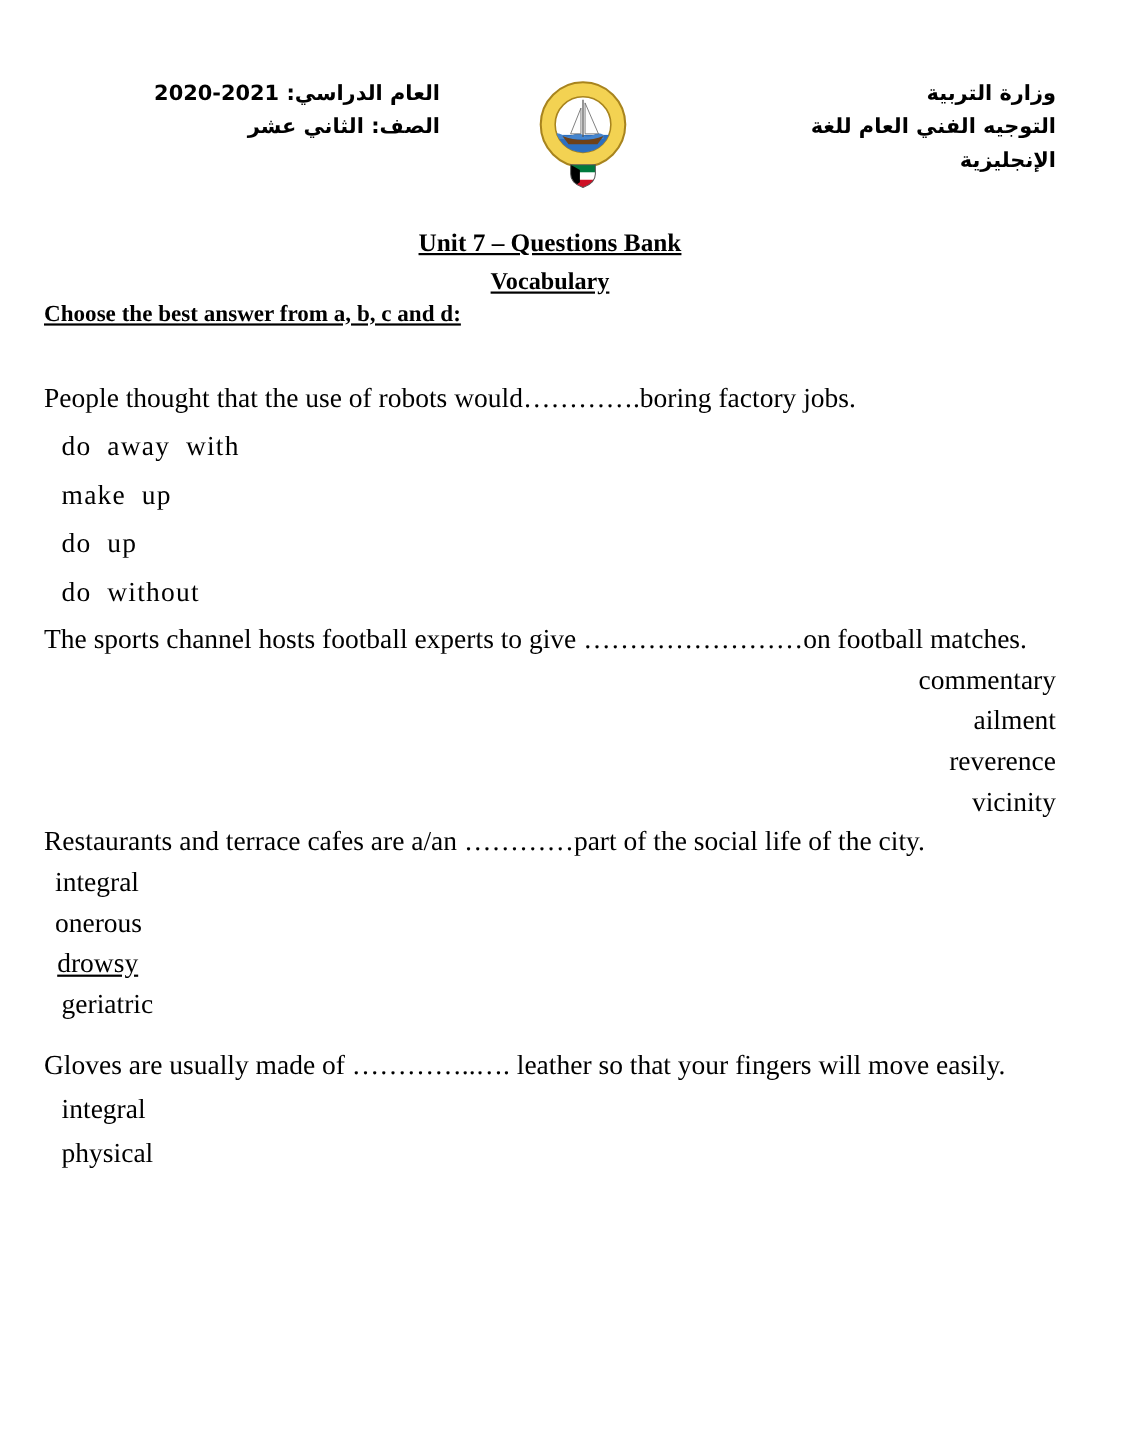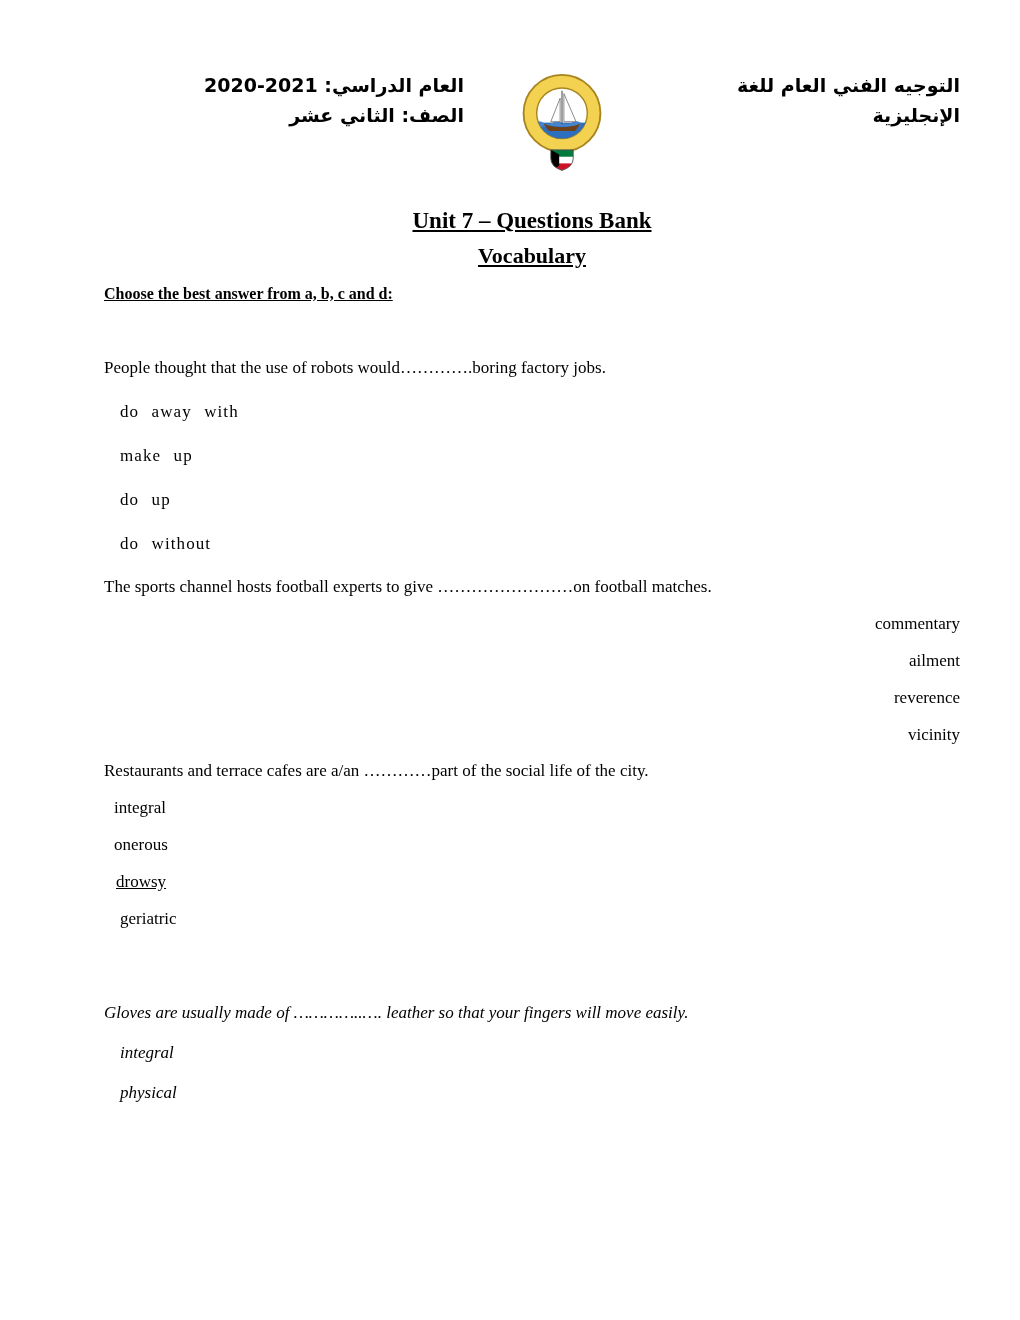--- a/index.html
+++ b/index.html
@@ -5,62 +5,61 @@
   html,body{margin:0;padding:0;}
   body{
     width:1020px;height:1320px;
     background:#ffffff;color:#000;
     font-family:"Liberation Serif",serif;
     overflow:hidden;
   }
   .page{
     position:relative;box-sizing:border-box;
     width:1020px;height:1320px;
-    padding:70px 60px 0 104px;
+    padding:70px 60px 0 40px;
   }
   
   .header{display:flex;justify-content:space-between;align-items:flex-start;}
   .arabic{font-family:"DejaVu Sans",sans-serif;}
   .hdr-block{font-weight:bold;font-size:19px;line-height:1.6;}
   .hdr-left{width:360px;text-align:right;}
   .hdr-right{width:300px;text-align:right;}
   .hdr-logo{width:94px;margin-top:2px;flex:0 0 auto;}
   .hdr-logo svg{display:block;}
   
   .title-block{text-align:center;margin-top:26px;}
   .doc-title{
     font-size:23px;font-weight:bold;text-decoration:underline;
     line-height:1.55;
   }
   .doc-subtitle{
     font-size:22px;font-weight:bold;text-decoration:underline;
     line-height:1.55;
   }
   .instruction{
-    margin-top:12px;
-    font-size:16px;font-weight:bold;text-decoration:underline;
+    font-size:21px;font-weight:bold;text-decoration:underline;
   }
   
-  .question{font-size:17px;}
+  .question{font-size:25px;}
   .q-text{line-height:26px;}
   .opt{line-height:26px;padding-left:16px;}
   .opt.correct{color:#000000;}
   .q1{margin-top:52px;}
   .q1 .opt{margin-top:18px;letter-spacing:1.1px;word-spacing:7px;}
   .q2{margin-top:17px;}
   .q2 .opt{margin-top:11px;text-align:right;}
   .q2 .opt:nth-of-type(2){padding-left:23px;}
   .q2 .opt:nth-of-type(3){padding-left:25px;}
   .q2 .opt:nth-of-type(4){padding-left:35px;}
   .q3{margin-top:10px;}
   .q3 .opt{margin-top:11px;}
   .q3 .opt:nth-of-type(1){padding-left:25px;}
   .q3 .opt:nth-of-type(2),.q3 .opt:nth-of-type(3){padding-left:10px;}
   .q3 .opt:nth-of-type(4){padding-left:12px;text-decoration:underline;}
-  .q4{margin-top:68px;font-style:italic;}
+  .q4{margin-top:29px;}
   .q4 .opt{margin-top:14px;}
 </style>
 </head>
 <body>
 
 <div class="page">
 
   <div class="header">
     <div class="hdr-block hdr-left arabic" dir="rtl">
       <div>العام الدراسي: 2021-2020</div>
@@ -94,20 +93,21 @@
           <rect x="38" y="83" width="24" height="7.5" fill="#007A3D"></rect>
           <rect x="38" y="90.5" width="24" height="7" fill="#ffffff"></rect>
           <rect x="38" y="97.5" width="24" height="8.5" fill="#CE1126"></rect>
           <path d="M38 83 L47 88 L47 100 L38 106 Z" fill="#000000"></path>
         </g>
         <path d="M38 83 h24 v9 q0 9 -12 13 q-12 -4 -12 -13 z" fill="none" stroke="#555" stroke-width="1"></path>
       </svg>
     </div>
 
     <div class="hdr-block hdr-right arabic" dir="rtl">
+      <div>وزارة التربية</div>
       <div>التوجيه الفني العام للغة الإنجليزية</div>
     </div>
   </div>
 
   <div class="title-block">
     <div class="doc-title">Unit 7 – Questions Bank</div>
     <div class="doc-subtitle">Vocabulary</div>
   </div>
 
   <div class="instruction">Choose the best answer from a, b, c and d:</div>

